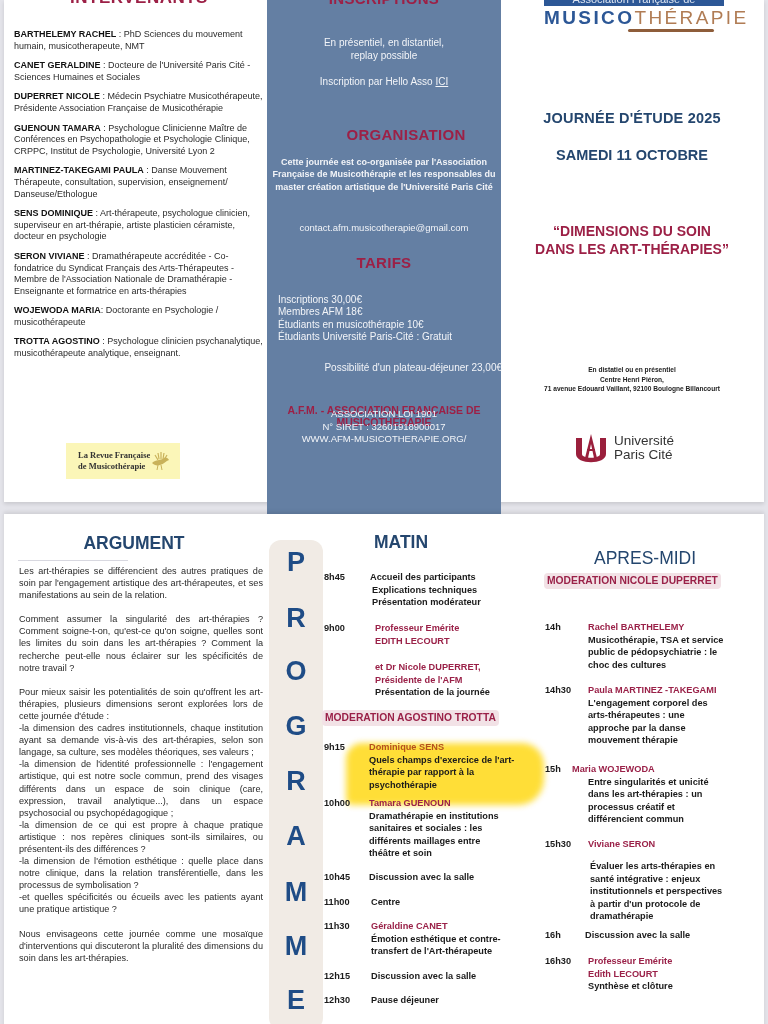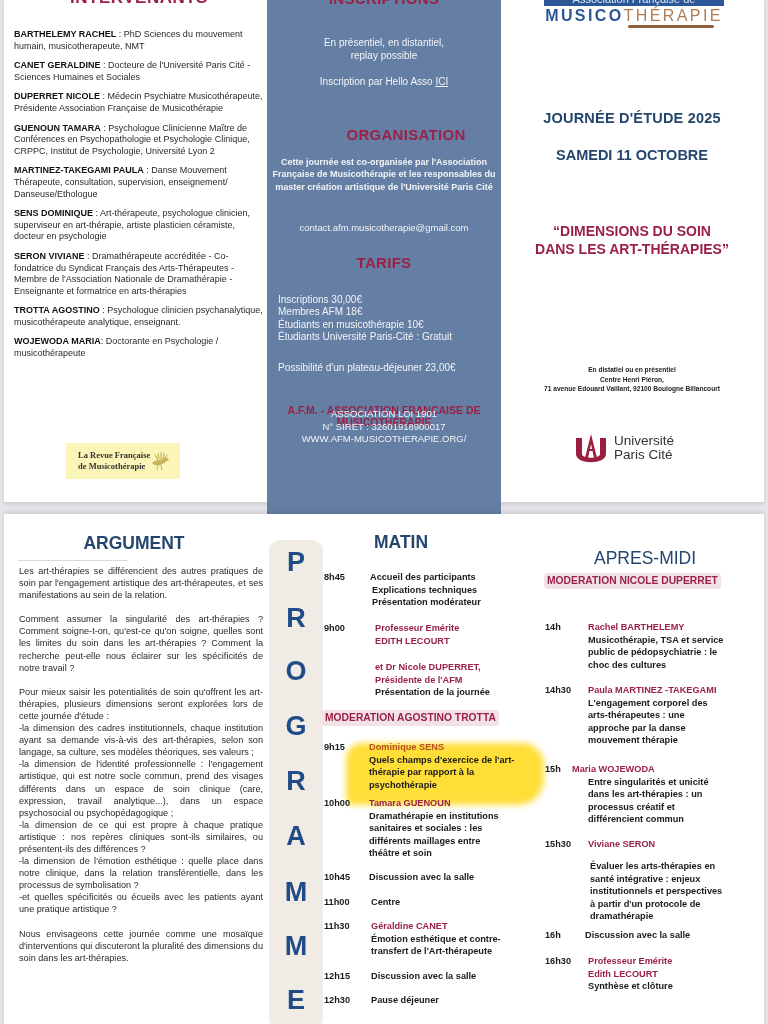--- a/index.html
+++ b/index.html
@@ -34,28 +34,28 @@
   .col-mid .sec-title { color: #9c2046; font-weight: 900; font-size: 15px; letter-spacing: 0.3px; }
   .mid-insc-title { position: absolute; top: -10px; left: 0; width: 100%; }
   .mid-insc-1 { position: absolute; top: 36px; left: 0; width: 100%; font-size: 10px; line-height: 13px; }
   .mid-insc-2 { position: absolute; top: 76px; left: 0; width: 100%; font-size: 10px; }
   .mid-insc-2 u { text-decoration: underline; }
   .mid-org-title { position: absolute; top: 126px; left: 0; width: 100%; padding-left: 44px; }
   .mid-org-text { position: absolute; top: 156px; left: 0; width: 100%; font-size: 9px; line-height: 12.4px; font-weight: bold; }
   .mid-contact { position: absolute; top: 222px; left: 0; width: 100%; font-size: 9.5px; }
   .mid-tarifs-title { position: absolute; top: 254px; left: 0; width: 100%; }
   .mid-tarifs { position: absolute; top: 294px; left: 11px; width: 220px; text-align: left; font-size: 10px; line-height: 12.4px; }
-  .mid-plateau { position: absolute; top: 362px; left: 11px; width: 224px; text-align: left; font-size: 10px; }
+  .mid-plateau { position: absolute; top: 362px; left: 11px; width: 224px; text-align: right; font-size: 10px; }
   .mid-afm-title { position: absolute; top: 405px; left: 0; width: 100%; color: #9c2046; font-weight: 900; font-size: 10.5px; line-height: 11.5px; }
   .mid-afm-lines { position: absolute; top: 408px; left: 0; width: 100%; font-size: 9.5px; line-height: 12.6px; }
 
   .col-right { position: absolute; left: 500px; top: 0; width: 256px; height: 500px; text-align: center; }
   .afm-logo { position: absolute; left: 40px; top: -8px; width: 180px; }
   .afm-logo .band { background: #2c5796; color: #dfe7f3; font-size: 11px; padding: 0 6px; height: 14px; line-height: 14px; }
-  .afm-logo .word { font-size: 16px; letter-spacing: 2.4px; font-weight: bold; margin-top: 1px; white-space: nowrap; }
+  .afm-logo .word { font-size: 19px; letter-spacing: 2.4px; font-weight: bold; margin-top: 1px; white-space: nowrap; }
   .afm-logo .word .a { color: #2c5796; }
   .afm-logo .word .b { color: #b07c54; font-weight: normal; }
   .afm-logo .uline { height: 3px; background: #8e5d3a; width: 86px; margin-left: 84px; border-radius: 2px; }
   .journee { position: absolute; top: 110px; left: 0; width: 100%; color: #24466e; font-weight: 900; font-size: 14.5px; letter-spacing: 0.2px; }
   .samedi { position: absolute; top: 147px; left: 0; width: 100%; color: #24466e; font-weight: 900; font-size: 14.5px; }
   .theme { position: absolute; top: 222px; left: 0; width: 100%; color: #9c2046; font-weight: 900; font-size: 14px; line-height: 18px; }
   .lieu { position: absolute; top: 365px; left: 0; width: 100%; font-size: 6.6px; line-height: 9.6px; font-weight: bold; color: #222; }
   .upc-logo { position: absolute; top: 432px; left: 68px; width: 130px; height: 36px; }
   .upc-logo .mark { position: absolute; left: 2px; top: 0; width: 34px; height: 34px; }
   .upc-logo .name { position: absolute; left: 42px; top: 2px; font-size: 13.5px; line-height: 14px; color: #333; text-align: left; }
@@ -106,22 +106,22 @@
   <div class="col-left">
     <h2>INTERVENANTS</h2>
     <div class="speakers">
       <div class="speaker"><b>BARTHELEMY RACHEL</b><span> : PhD Sciences du mouvement humain, musicotherapeute, NMT</span></div>
       <div class="speaker"><b>CANET GERALDINE</b><span>  : Docteure de l'Université Paris Cité - Sciences Humaines et Sociales</span></div>
       <div class="speaker"><b>DUPERRET NICOLE</b><span> : Médecin Psychiatre Musicothérapeute, Présidente Association Française de Musicothérapie</span></div>
       <div class="speaker"><b>GUENOUN TAMARA</b><span> : Psychologue Clinicienne Maître de Conférences en Psychopathologie et Psychologie Clinique, CRPPC, Institut de Psychologie, Université Lyon 2</span></div>
       <div class="speaker"><b>MARTINEZ-TAKEGAMI PAULA</b><span> : Danse Mouvement Thérapeute, consultation, supervision, enseignement/ Danseuse/Ethologue</span></div>
       <div class="speaker"><b>SENS DOMINIQUE</b><span> : Art-thérapeute, psychologue clinicien, superviseur en art-thérapie, artiste plasticien céramiste, docteur en psychologie</span></div>
       <div class="speaker"><b>SERON VIVIANE</b><span> : Dramathérapeute accréditée - Co-fondatrice du Syndicat Français des Arts-Thérapeutes - Membre de l'Association Nationale de Dramathérapie - Enseignante et formatrice en arts-thérapies</span></div>
+      <div class="speaker"><b>WOJEWODA MARIA</b><span>: Doctorante en Psychologie / musicothérapeute</span></div>
       <div class="speaker"><b>TROTTA AGOSTINO</b><span> : Psychologue clinicien psychanalytique, musicothérapeute analytique, enseignant.</span></div>
-      <div class="speaker"><b>WOJEWODA MARIA</b><span>: Doctorante en Psychologie / musicothérapeute</span></div>
     </div>
   </div>
   <div class="revue-logo">
     <div class="txt">
       <div>La Revue Française</div>
       <div>de Musicothérapie</div>
     </div>
     <svg class="bird" viewBox="0 0 24 24">
       <path d="M4 14 C8 10, 12 12, 16 9 C18 8, 20 9, 21 11 C18 12, 16 15, 12 16 C9 17, 6 16, 4 14 Z" fill="#c9b25a"></path>
       <path d="M10 4 L11 10 M13 3 L13 10 M16 4 L15 10 M7 6 L10 11 M19 6 L16 11" stroke="#c9b25a" stroke-width="1.2" fill="none"></path>

